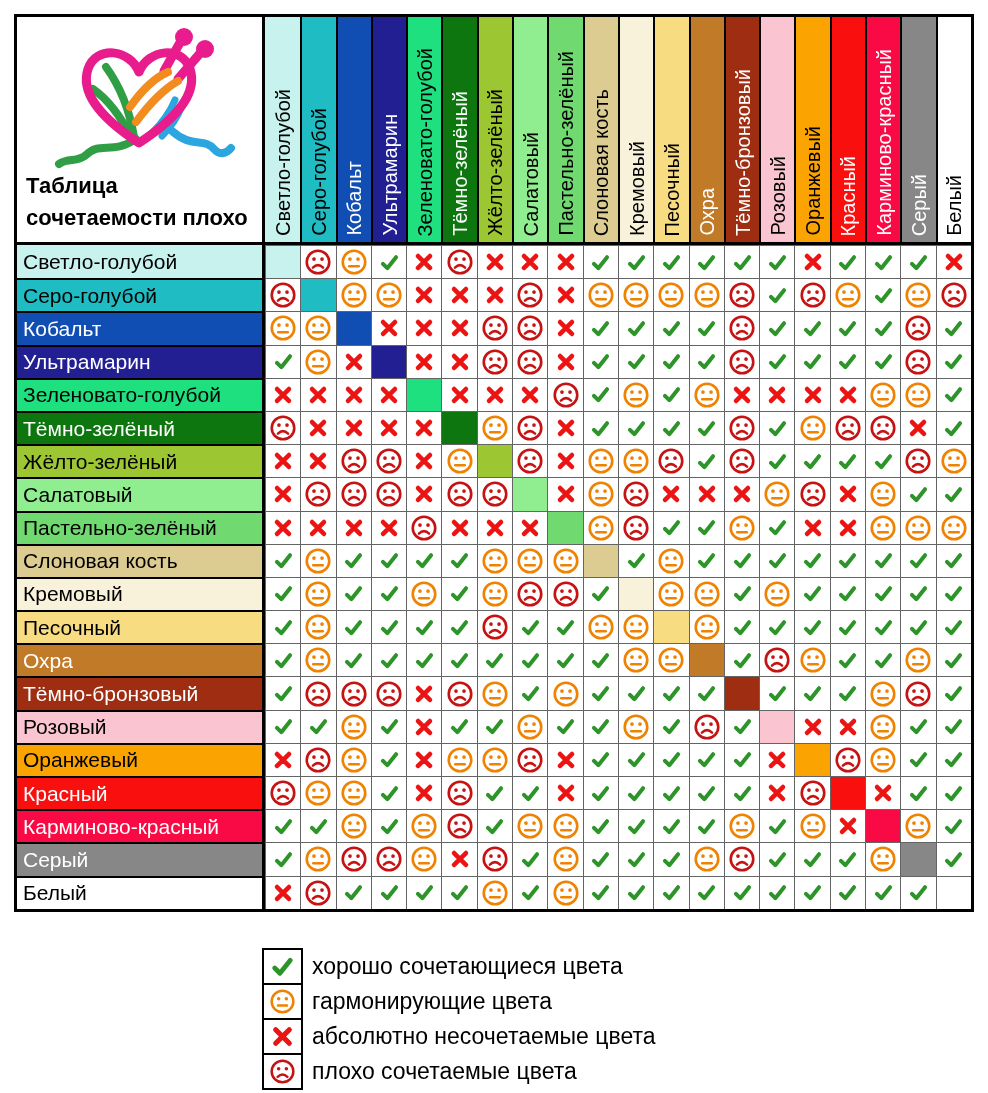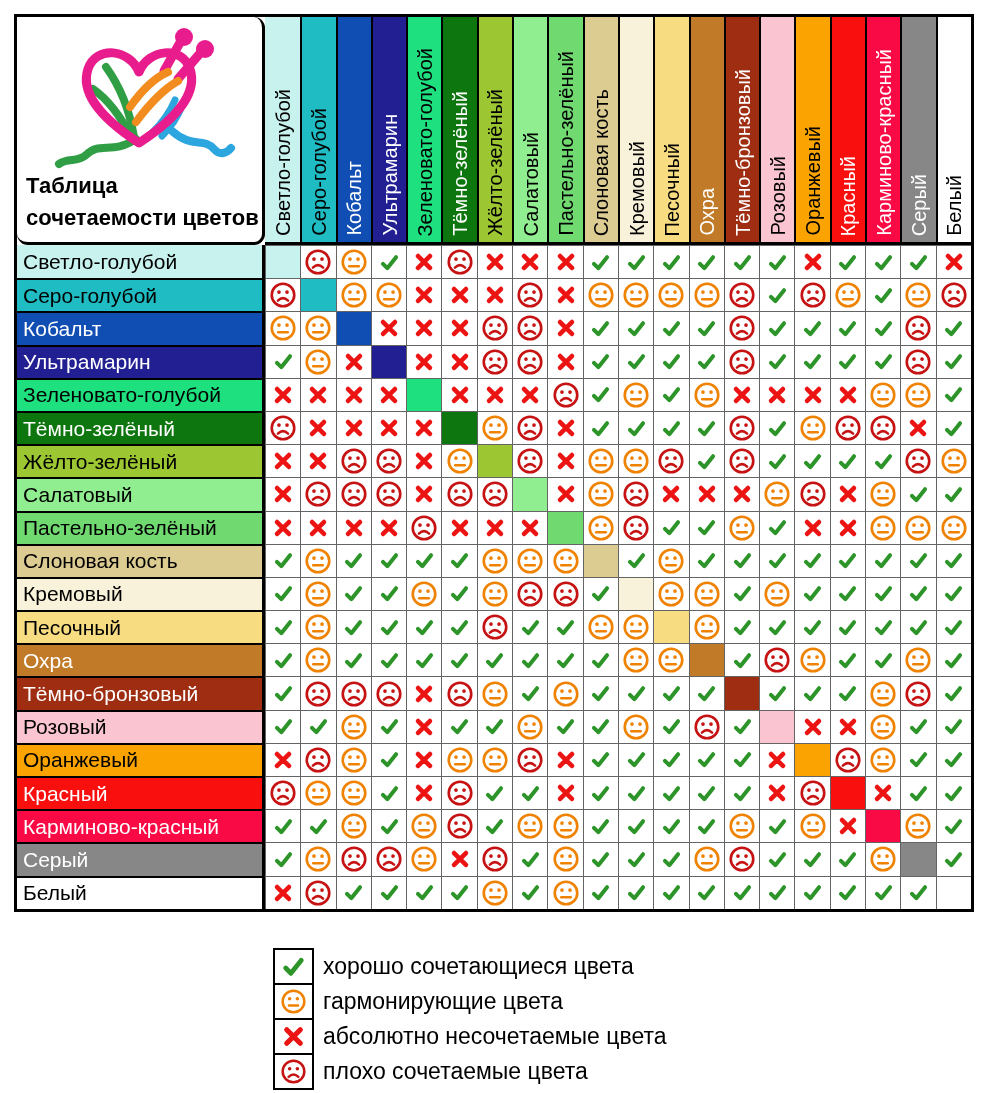--- a/index.html
+++ b/index.html
@@ -3,32 +3,32 @@
 <meta charset="utf-8">
 <style>
   html,body{margin:0;padding:0;background:#fff;}
   .canvas{position:relative;width:988px;height:1093px;background:#ffffff;
           font-family:"Liberation Sans",sans-serif;overflow:hidden;color:#000;}
   .table{position:absolute;left:14px;top:14px;display:grid;
          grid-template-columns:248px repeat(20,35.3px);
          grid-template-rows:228px repeat(20,33.2px);
          border:3px solid #000;background:#fff;}
   .table>div{box-sizing:border-box;}
-  .corner{grid-column:1;grid-row:1;position:relative;border-right:3px solid #000;border-bottom:3px solid #000;background:#fff;border-radius:11px;}
+  .corner{grid-column:1;grid-row:1;position:relative;border-right:3px solid #000;border-bottom:3px solid #000;background:#fff;}
   .logo{position:absolute;left:50%;top:10px;transform:translateX(-50%);}
   .title{position:absolute;left:9px;bottom:8px;font-weight:bold;font-size:22px;line-height:1.45;}
   .colhead{display:flex;align-items:flex-end;justify-content:center;
            border-bottom:3px solid #000;overflow:hidden;}
   .colhead span{writing-mode:vertical-rl;transform:rotate(180deg);
                 font-size:20px;line-height:1;padding:6px 0;white-space:nowrap;}
   .rowlabel{display:flex;align-items:center;padding-left:6px;font-size:21px;
             border-right:3px solid #000;white-space:nowrap;overflow:hidden;}
   .cell{display:flex;align-items:center;justify-content:center;
         border-left:1px solid #646464;border-top:1px solid #646464;background:#fff;}
-  .legend{position:absolute;left:262px;top:948px;margin-left:11px;}
+  .legend{position:absolute;left:262px;top:948px;}
   .legend-row{display:flex;align-items:stretch;height:37px;}
   .legend-row + .legend-row{margin-top:-2px;}
   .legend-box{width:41px;border:2px solid #000;background:#fff;box-sizing:border-box;
               display:flex;align-items:center;justify-content:center;flex:none;}
   .legend-box svg{width:25px;height:25px;}
   .legend-label{display:flex;align-items:center;padding-left:9px;font-size:23px;}
 </style>
 </head>
 <body>
 
@@ -48,21 +48,21 @@
           <path d="M53 62 C 70 74 82 92 91 110" stroke="#2f9e44" stroke-width="8"></path>
           <path d="M90 80 C 102 63 114 51 128 45" stroke="#f28c1e" stroke-width="8"></path>
           <path d="M96 95 C 110 76 124 62 138 54" stroke="#f28c1e" stroke-width="8"></path>
           <path d="M112 106 C 122 96 130 85 135 73" stroke="#2ba6df" stroke-width="7"></path>
           <path d="M122 109 C 131 100 138 89 142 79" stroke="#2ba6df" stroke-width="7"></path>
           <path d="M99 45 C 90 22 56 18 48 42 C 40 66 62 92 99 116 C 136 92 158 66 150 42 C 142 18 108 22 99 45 Z" stroke="#e81c8c" stroke-width="9" stroke-linejoin="round"></path>
         </g>
       </svg>
       <div class="title">
         <div>Таблица</div>
-        <div>сочетаемости цветов</div>
+        <div>сочетаемости плохо</div>
       </div>
     </div>
 
   <div class="colhead" style="background: rgb(200, 242, 238);">
         <span style="color: rgb(0, 0, 0);">Светло-голубой</span>
       </div>
       <div class="colhead" style="background: rgb(31, 189, 195); border-left: 2px solid rgb(0, 0, 0);">
         <span style="color: rgb(0, 0, 0);">Серо-голубой</span>
       </div>
       <div class="colhead" style="background: rgb(17, 78, 180); border-left: 2px solid rgb(0, 0, 0);">

